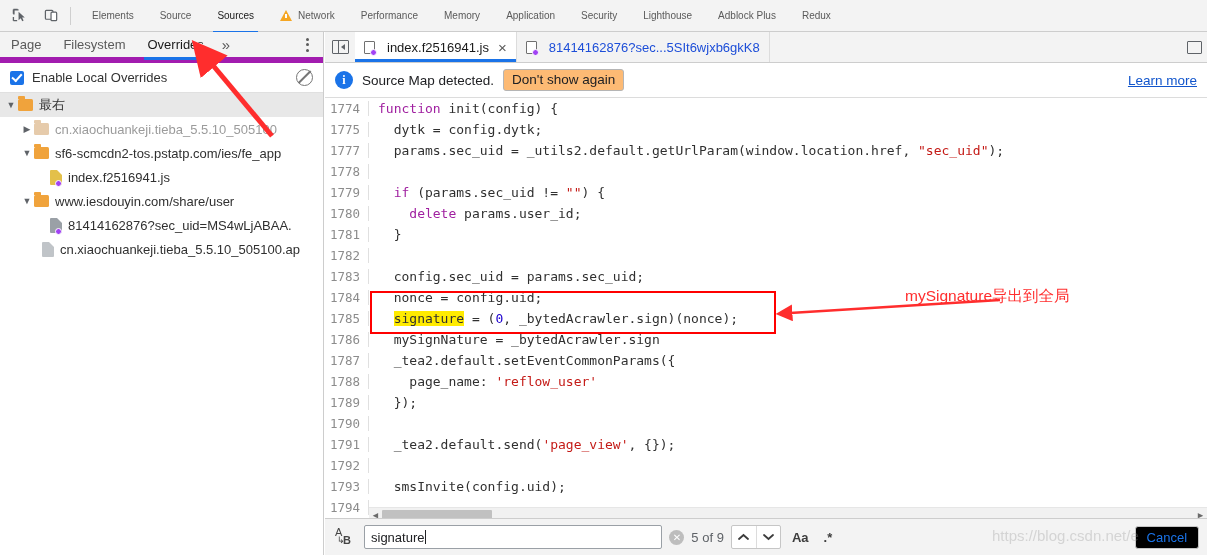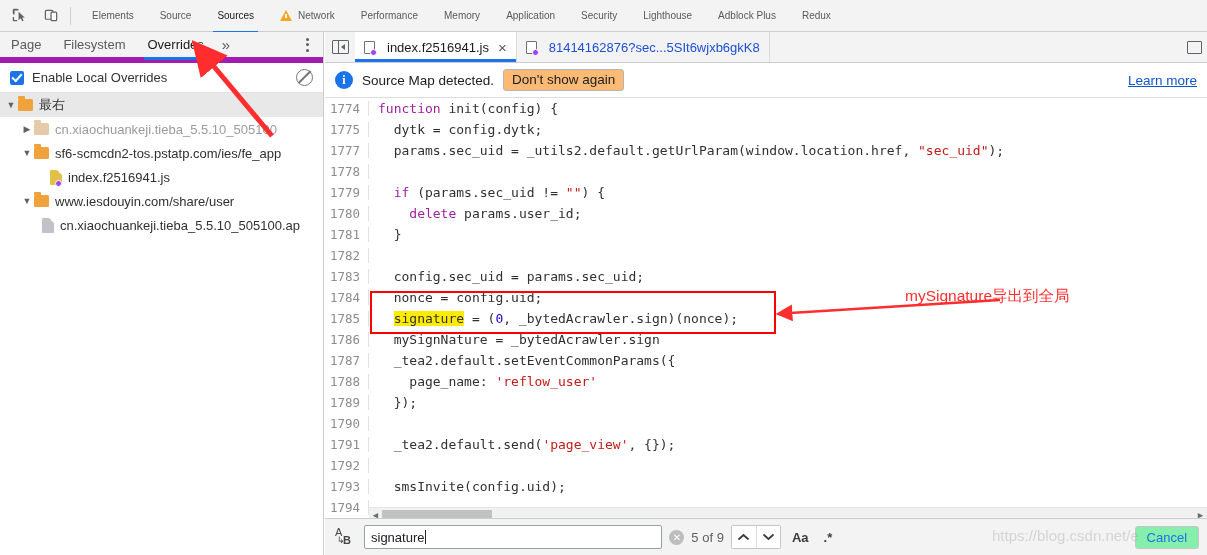--- a/index.html
+++ b/index.html
@@ -211,21 +211,21 @@
     font-size:10px; display:flex;align-items:center;justify-content:center;
     flex:none; cursor:pointer;
   }
   .matches { font-size:13px; color:#5f6368; white-space:nowrap; }
   .navgrp { display:flex; border:1px solid #c6c6c6; border-radius:2px; background:#fff; }
   .navbtn { width:24px;height:22px; display:flex;align-items:center;justify-content:center;
             font-size:11px;color:#3c3c3c; cursor:pointer; }
   .navbtn + .navbtn { border-left:1px solid #dcdcdc; }
   .togbtn { font-size:13px; color:#3c3c3c; cursor:pointer; padding:0 4px; font-weight:bold;}
   .cancel-btn {
-    border:1px solid #c6c6c6; border-radius:3px; background:#86efac;
+    border:1px solid #c6c6c6; border-radius:3px; background:#000000;
     font-size:13px; color:#1a73e8; padding:3px 11px; cursor:pointer;
   }
 
   
   .anno-text {
     position:absolute; font-size:15.5px; color:#ff2d2d;
     font-family:"Liberation Sans",sans-serif; white-space:nowrap;
     pointer-events:none;
   }
   .overlay-svg { position:absolute; left:0; top:0; width:1207px; height:555px; pointer-events:none; }
@@ -337,20 +337,27 @@
           <span class="tri spacer">▶</span>
           <span class="fileico js">
             <span class="dot"></span>
           </span>
           <span class="tlabel">index.f2516941.js</span>
         </div>
         <div class="trow" style="padding-left: 20px;">
           <span class="tri">▼</span>
           <span class="folder"></span>
           <span class="tlabel">www.iesdouyin.com/share/user</span>
+        </div>
+        <div class="trow" style="padding-left: 36px;">
+          <span class="tri spacer">▶</span>
+          <span class="fileico">
+            <span class="dot"></span>
+          </span>
+          <span class="tlabel">81414162876?sec_uid=MS4wLjABAA.</span>
         </div>
         <div class="trow" style="padding-left: 28px;">
           <span class="tri spacer">▶</span>
           <span class="fileico" style="background: rgb(192, 196, 200);"></span>
           <span class="tlabel">cn.xiaochuankeji.tieba_5.5.10_505100.ap</span>
         </div>
       </div>
   </div>
 
   <div class="editor-area">

